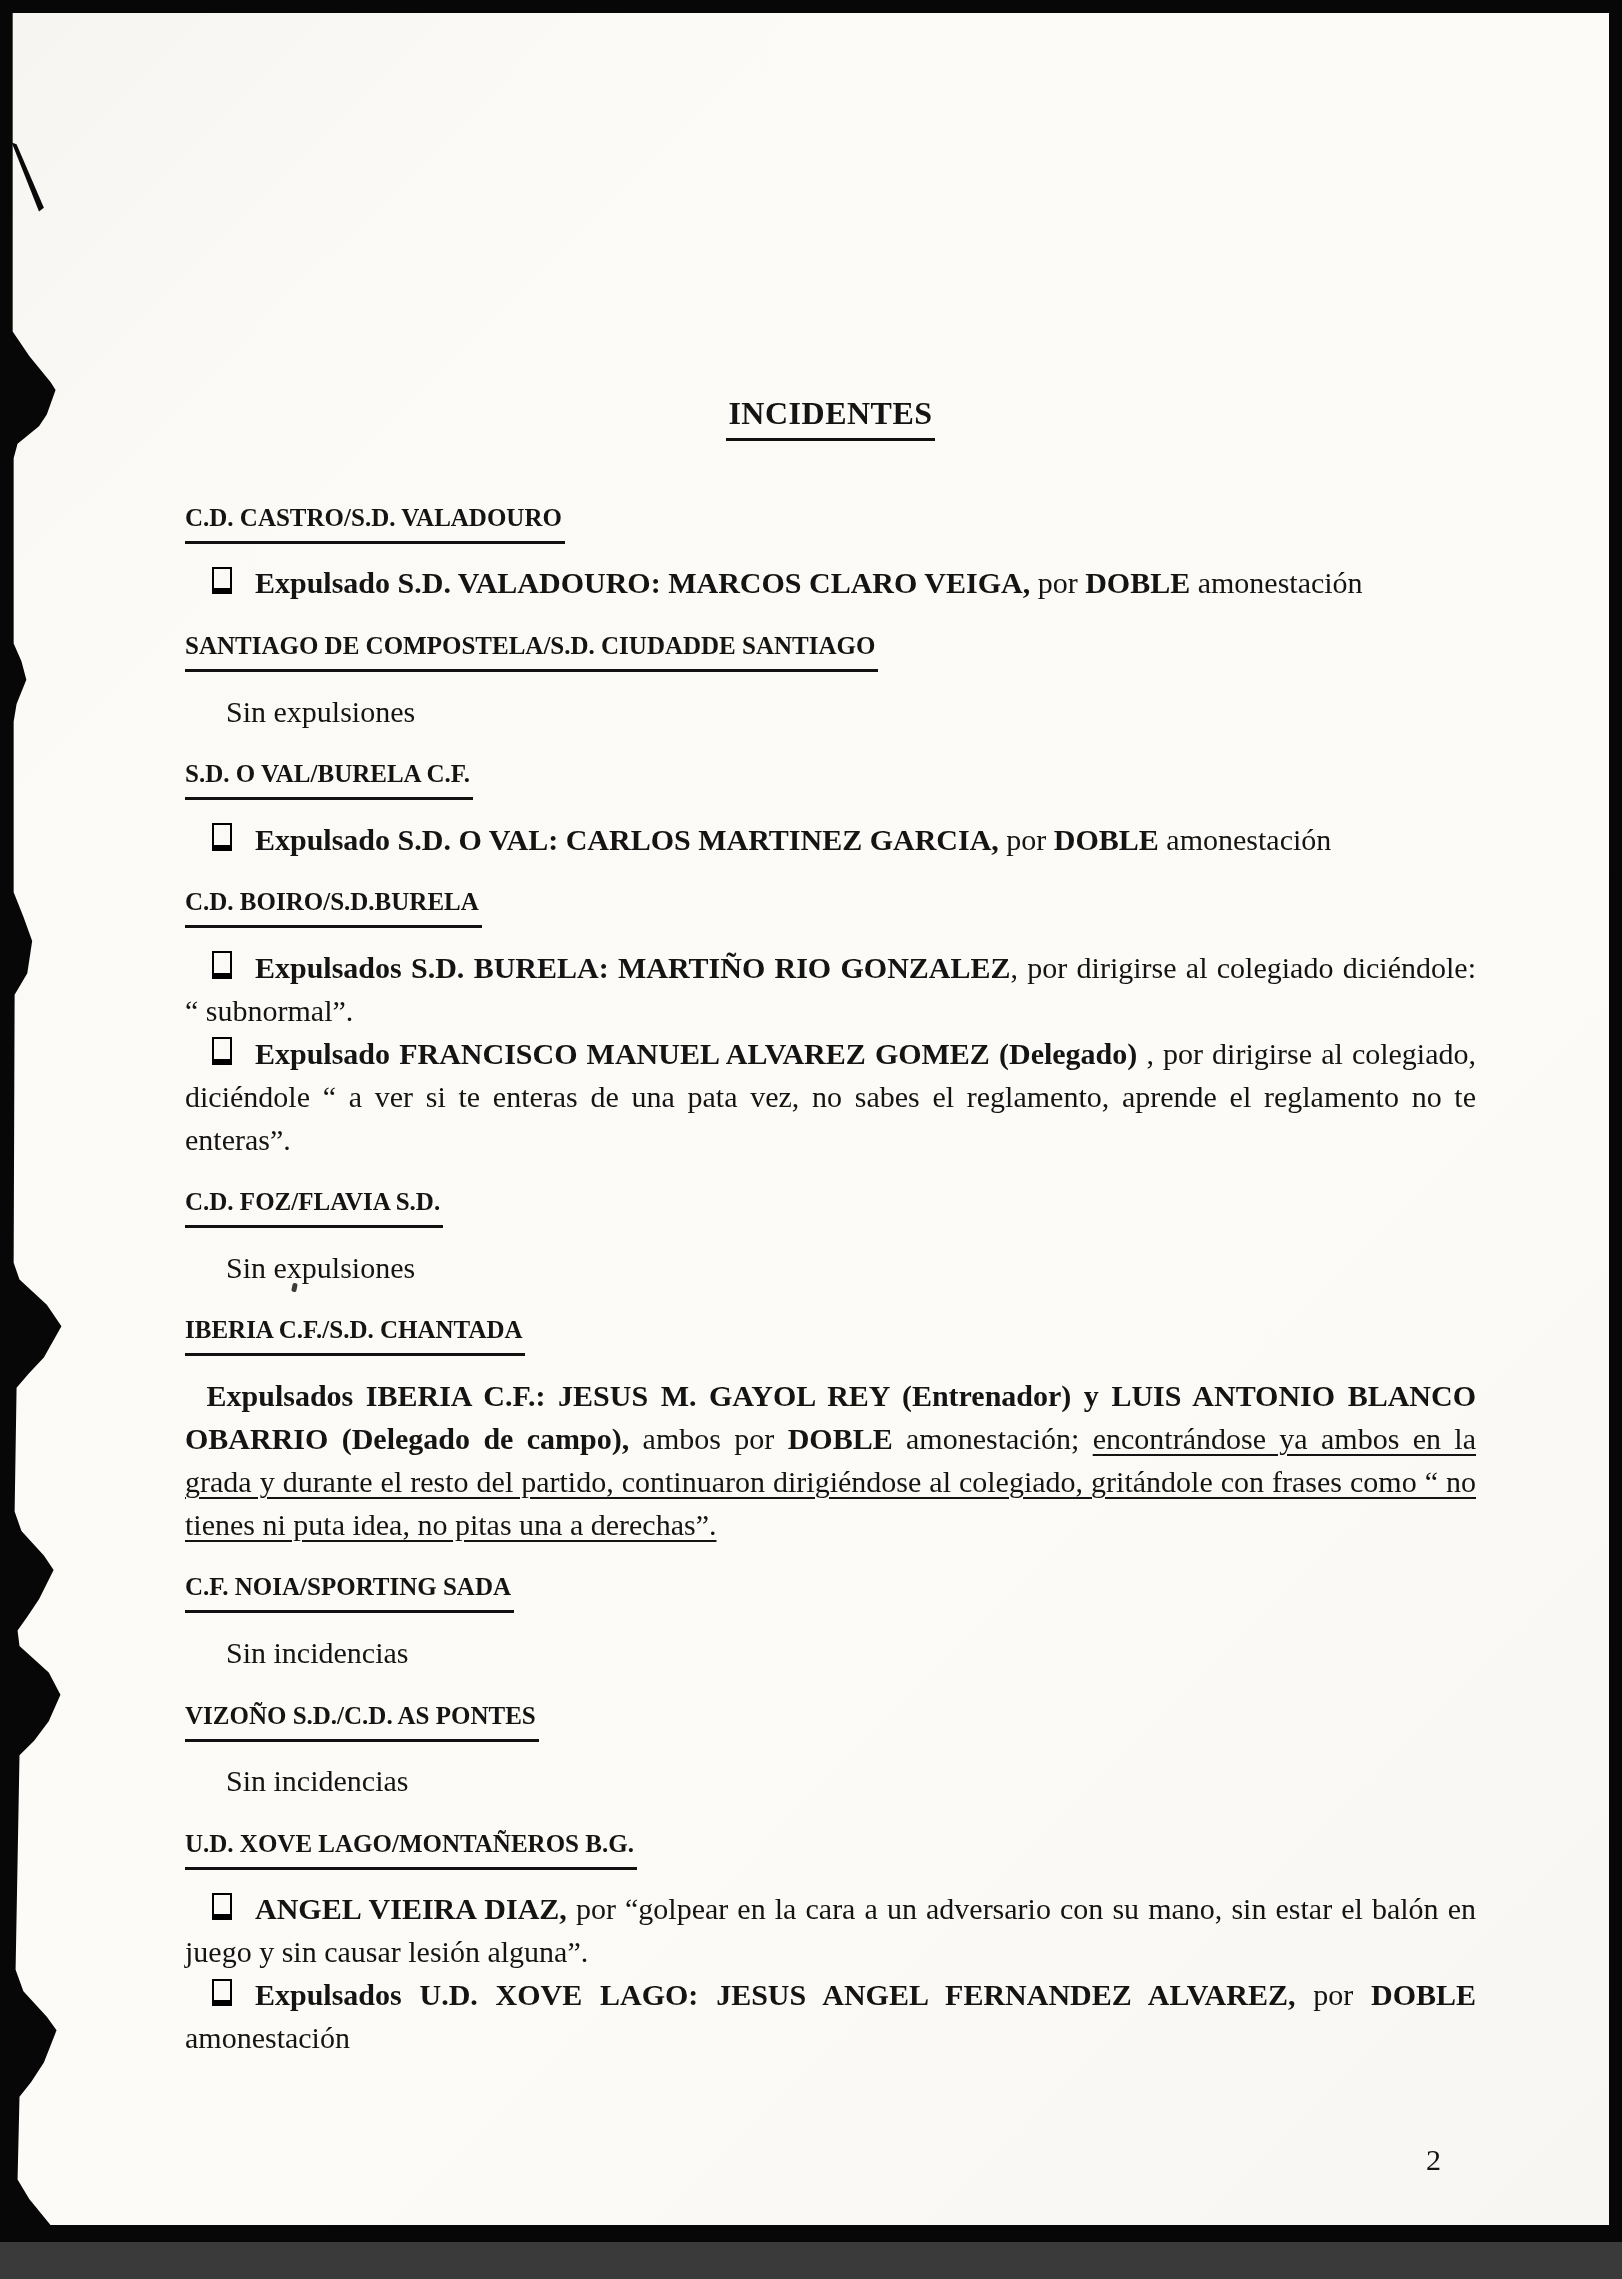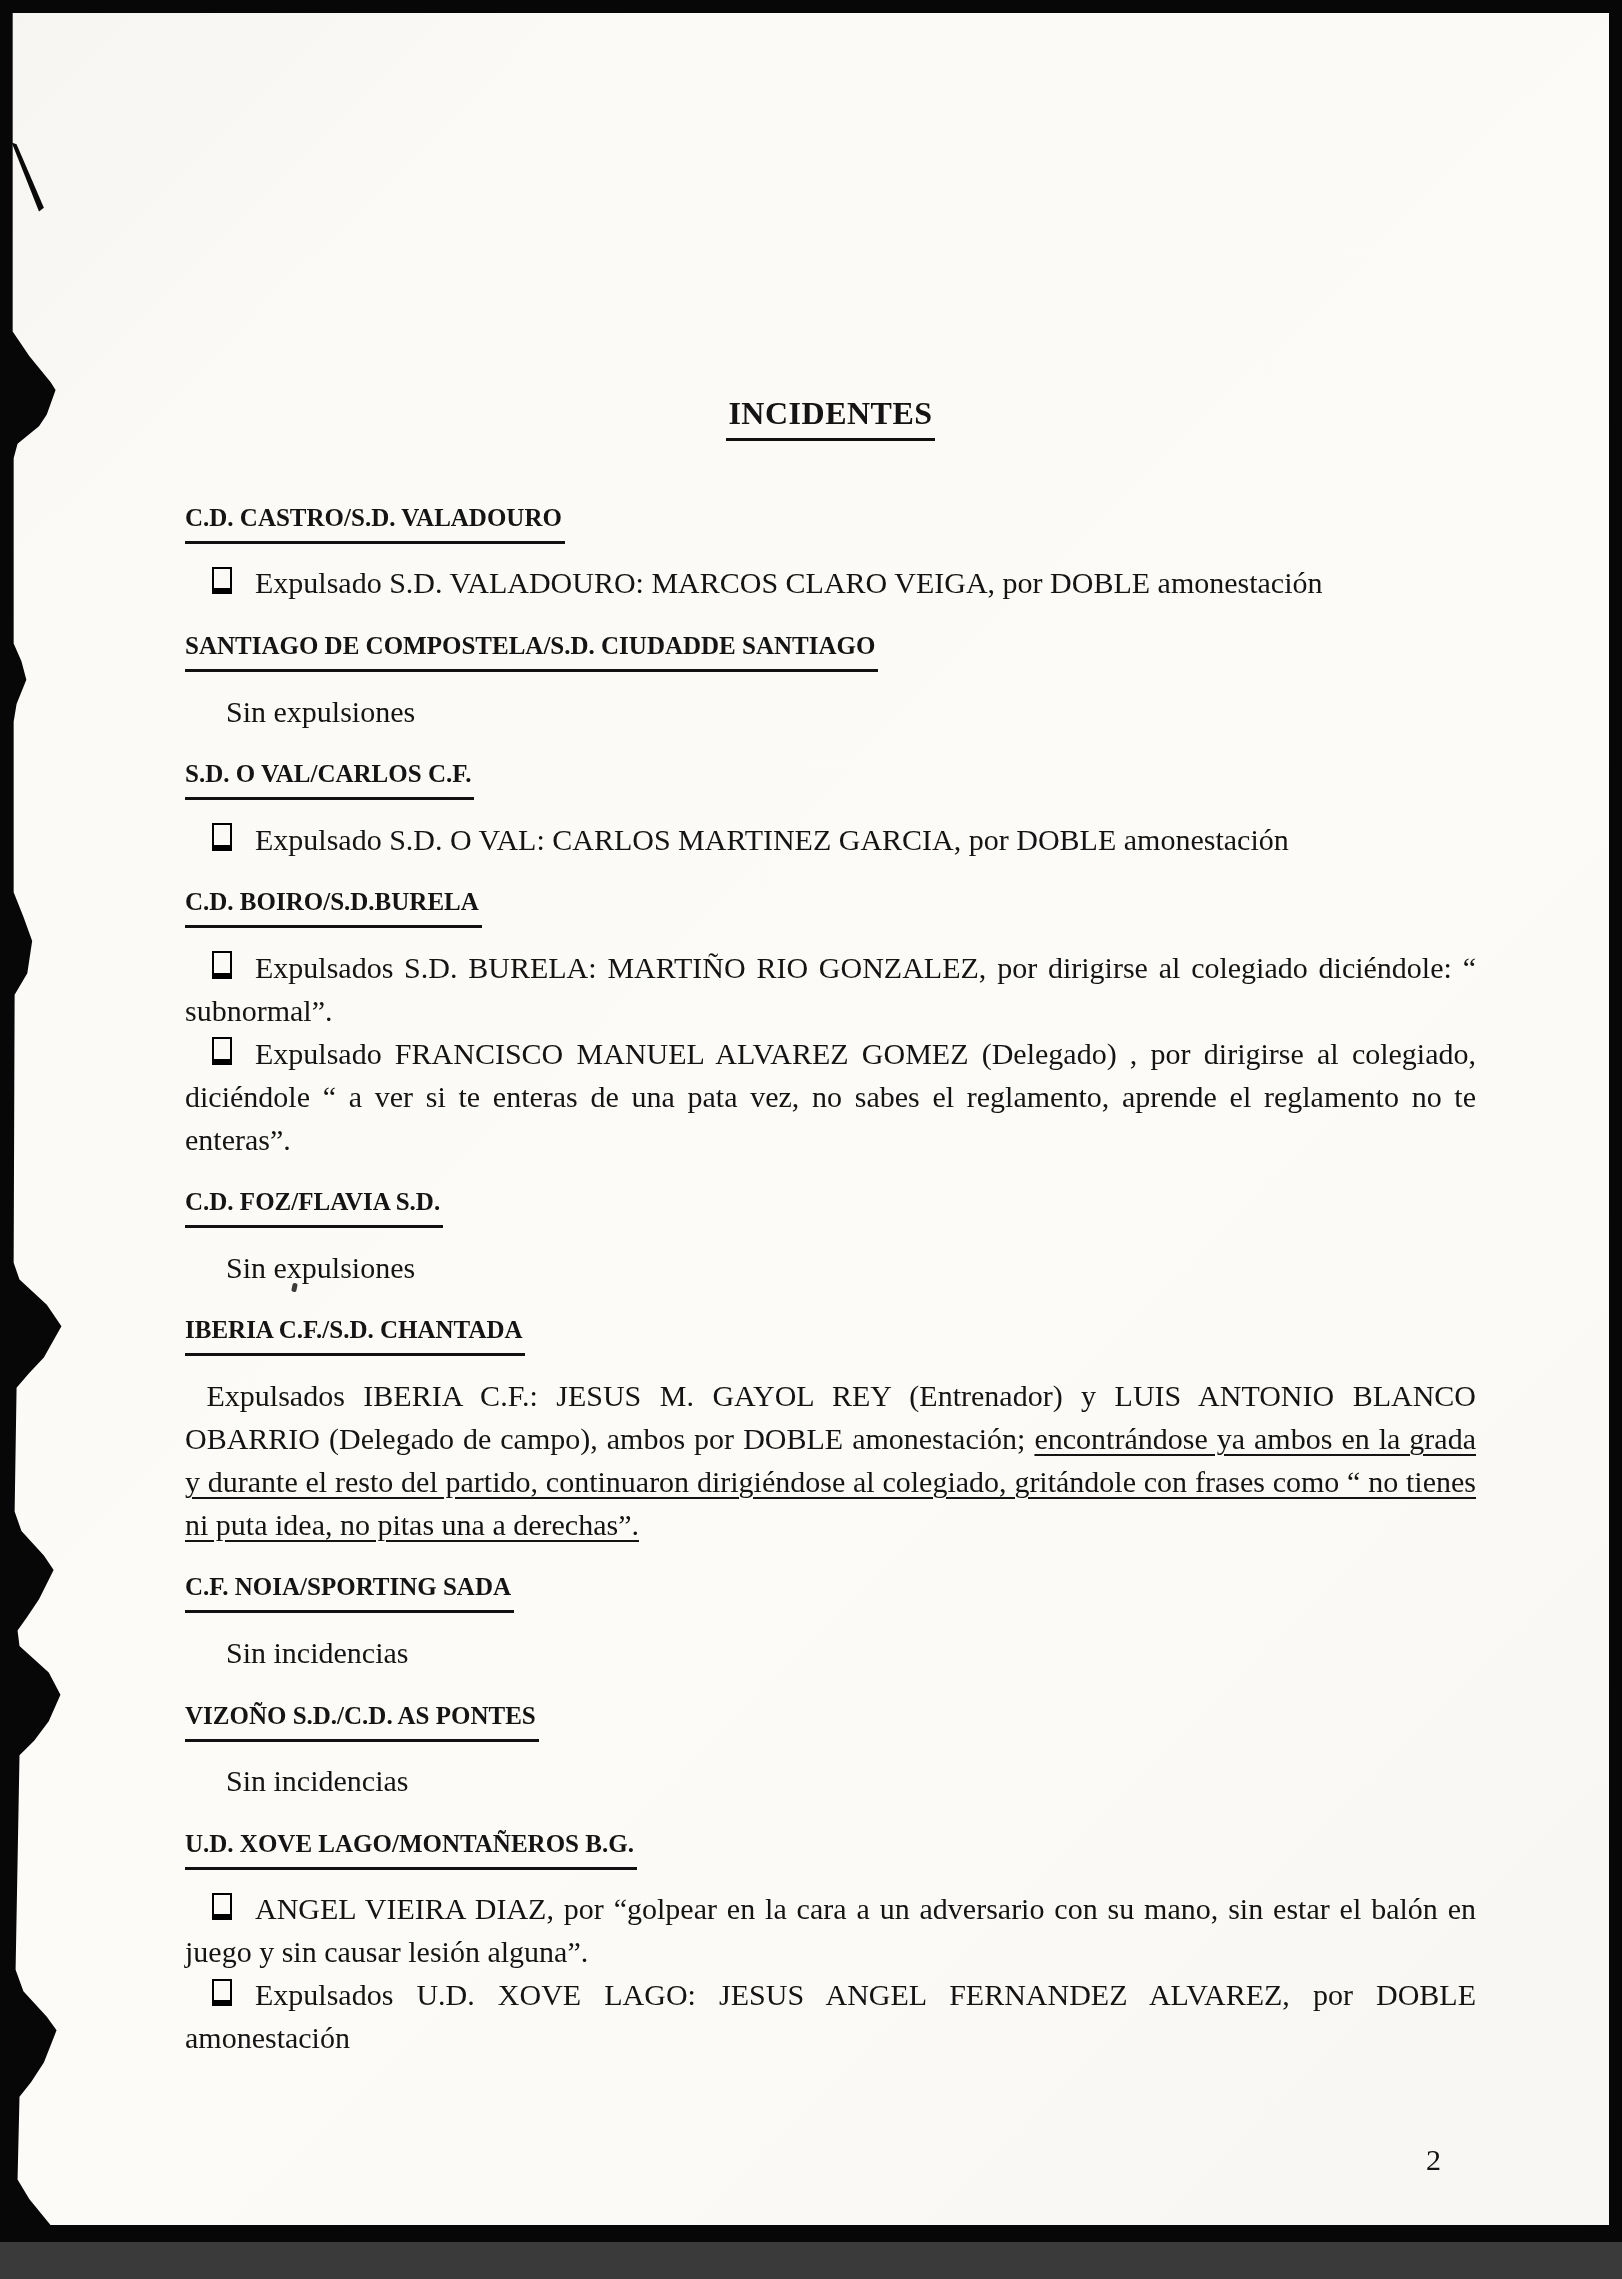--- a/index.html
+++ b/index.html
@@ -29,21 +29,21 @@
   }
   .heading{
     display:table;margin:19.5px 0 17.6px 0;
     font-size:25px;font-weight:bold;
     border-bottom:3.9px solid #111;padding:0 2.9px 2px 0;line-height:43px;
     white-space:nowrap;
   }
   .para{margin:0;}
   .para.plain{padding-left:41px;}
   .para.indent{text-indent:21.5px;}
-  .b{font-weight:normal;}
+  .b{font-weight:bold;}
   .u{text-decoration:underline;text-decoration-thickness:2px;text-underline-offset:4.9px;}
   .chk{
     display:inline-block;width:15.6px;height:19.5px;
     border:2.9px solid #000;border-bottom-width:6.8px;
     margin-left:27px;margin-right:23.4px;vertical-align:-1px;
   }
   .page-number{
     position:absolute;left:1426px;top:2138px;
     font-size:30px;line-height:43px;
   }
@@ -79,21 +79,21 @@
   <div class="bar-bottom"></div>
   <div class="speck"></div>
 
   <div class="content">
     <div class="doc-title">INCIDENTES</div>
 
   <div class="heading">C.D. CASTRO/S.D. VALADOURO</div>
       <p class="para bullet"><span class="chk"></span><span class="b">Expulsado S.D. VALADOURO: MARCOS CLARO VEIGA,</span><span> por </span><span class="b">DOBLE</span><span> amonestación</span></p>
       <div class="heading">SANTIAGO DE COMPOSTELA/S.D. CIUDADDE SANTIAGO</div>
       <p class="para plain"><span>Sin expulsiones</span></p>
-      <div class="heading">S.D. O VAL/CARLOS C.F.</div>
+      <div class="heading">S.D. O VAL/BURELA C.F.</div>
       <p class="para bullet"><span class="chk"></span><span class="b">Expulsado S.D. O VAL: CARLOS MARTINEZ GARCIA,</span><span> por </span><span class="b">DOBLE</span><span> amonestación</span></p>
       <div class="heading">C.D. BOIRO/S.D.BURELA</div>
       <p class="para bullet"><span class="chk"></span><span class="b">Expulsados S.D. BURELA:  MARTIÑO RIO GONZALEZ</span><span>, por dirigirse al colegiado diciéndole: “ subnormal”.</span></p>
       <p class="para bullet"><span class="chk"></span><span class="b">Expulsado FRANCISCO MANUEL ALVAREZ GOMEZ (Delegado)</span><span> , por dirigirse al colegiado, diciéndole “ a ver si te enteras de una pata vez, no sabes el reglamento, aprende el reglamento no te enteras”.</span></p>
       <div class="heading">C.D. FOZ/FLAVIA S.D.</div>
       <p class="para plain"><span>Sin expulsiones</span></p>
       <div class="heading">IBERIA C.F./S.D. CHANTADA</div>
       <p class="para indent"><span class="b">Expulsados IBERIA C.F.: JESUS M. GAYOL REY  (Entrenador) y LUIS ANTONIO BLANCO OBARRIO (Delegado de campo),</span><span> ambos por </span><span class="b">DOBLE</span><span> amonestación; </span><span class="u">encontrándose ya ambos en la grada y  durante el resto del partido, continuaron dirigiéndose al colegiado, gritándole con frases como “ no tienes ni puta idea, no pitas una a derechas”.</span></p>
       <div class="heading">C.F. NOIA/SPORTING  SADA</div>
       <p class="para plain"><span>Sin incidencias</span></p>

